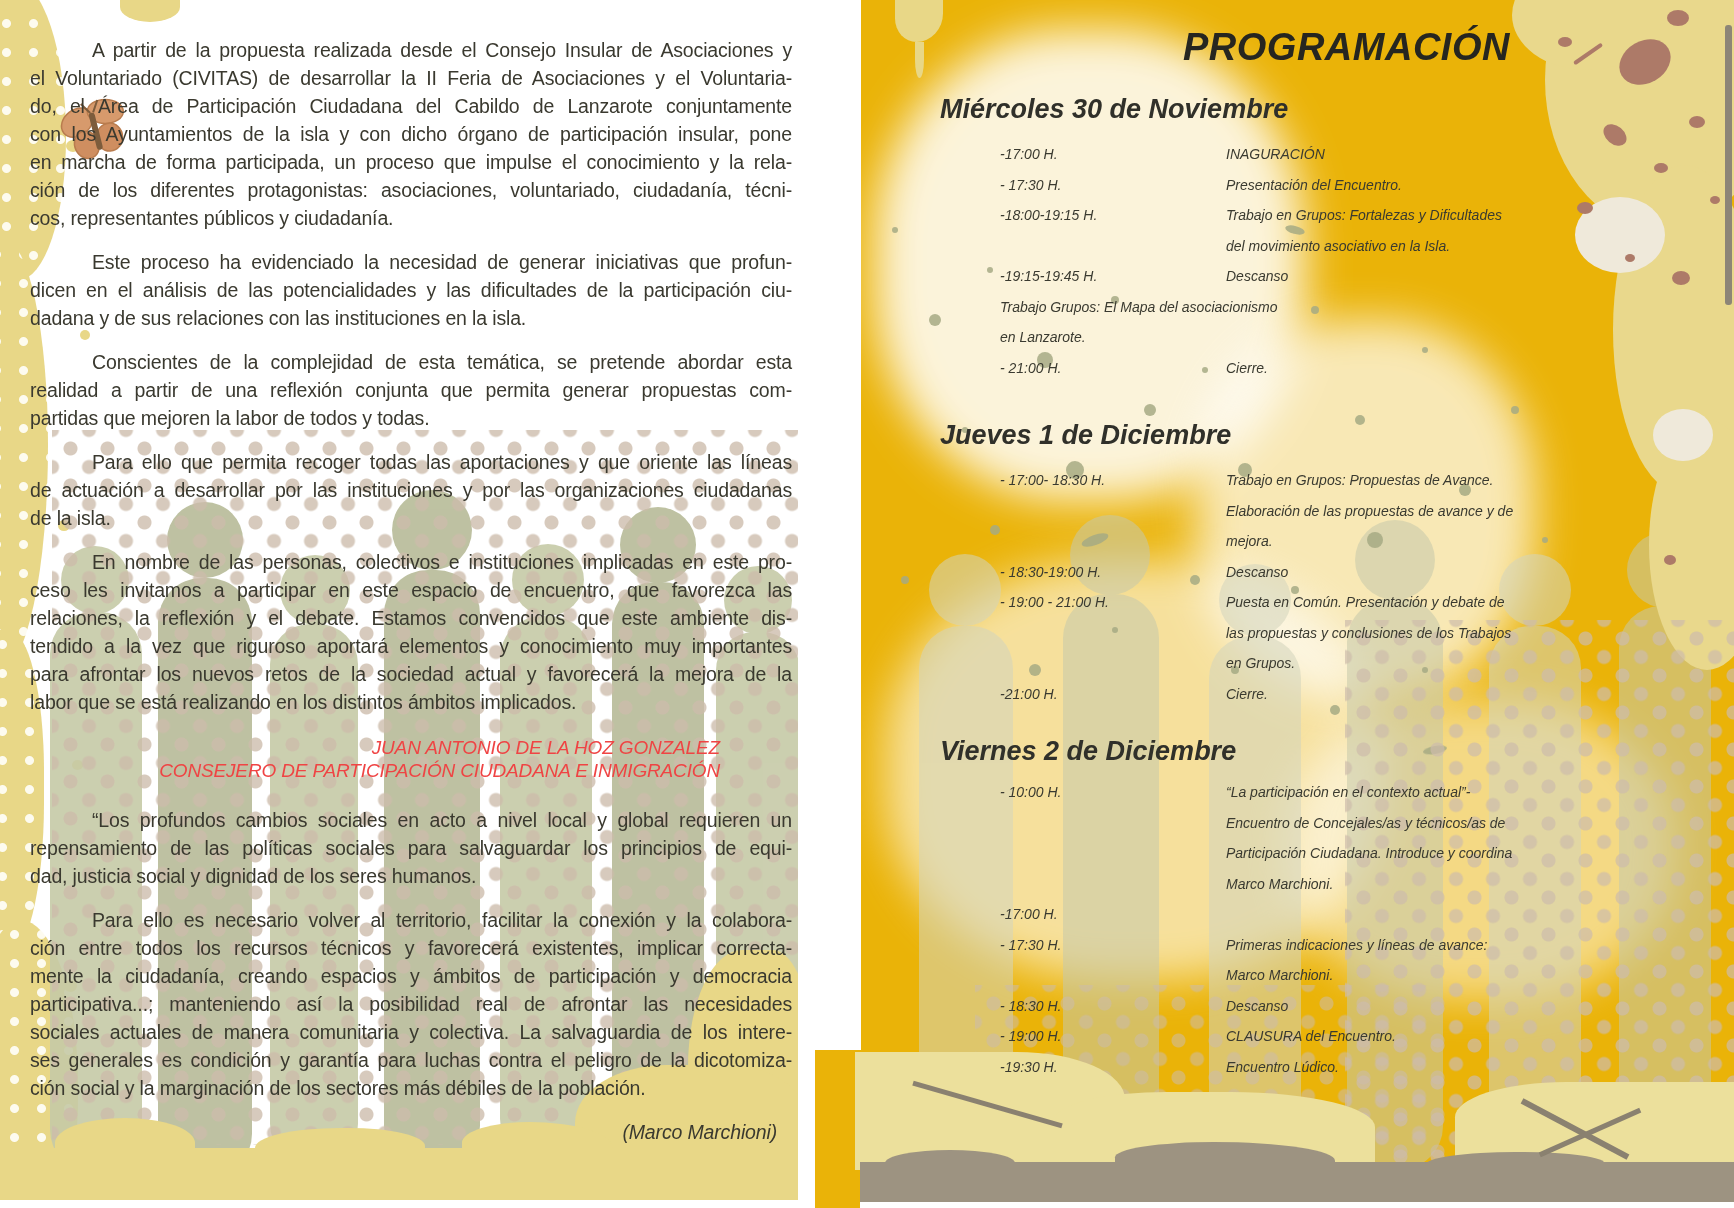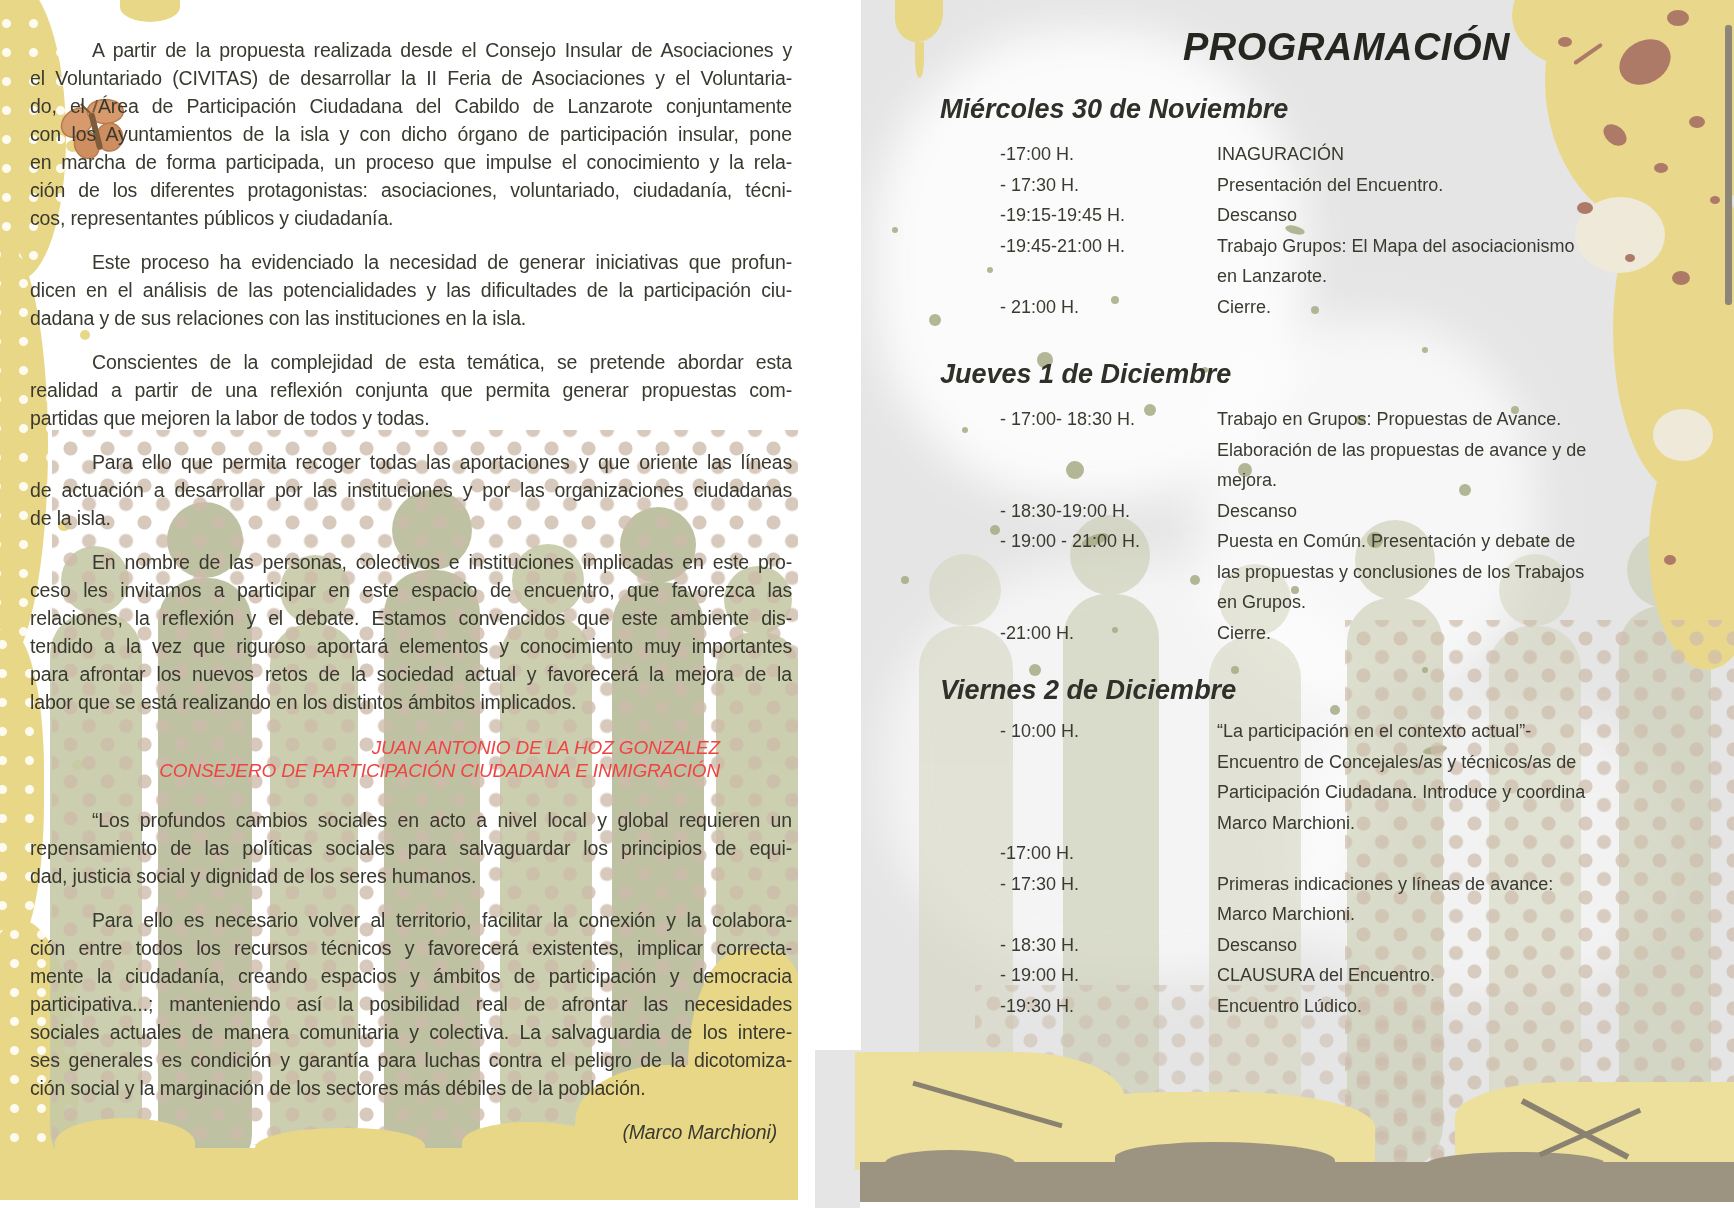--- a/index.html
+++ b/index.html
@@ -26,37 +26,37 @@
   .para{margin-bottom:16px;}
   .pline{text-align:justify;}
   .jl{text-align-last:justify;}
   .ind{padding-left:62px;}
   .sig{
     margin:20px 0 24px 0;text-align:right;padding-right:72px;
     font-style:italic;font-size:19px;line-height:23px;color:#ef4444;
   }
   .attr{text-align:right;padding-right:15px;font-style:italic;margin-top:6px;}
   
-  #right-page{left:815px;width:919px;background:#e5e5e5;}
+  #right-page{left:815px;width:919px;background:#eab308;}
   .whiteblob{position:absolute;background:#ffffff;border-radius:45%;filter:blur(22px);}
   #rp-content{position:absolute;left:0;top:0;width:919px;z-index:10;}
   #rp-title{
     margin:26px 0 0 368px;font-size:38px;font-weight:bold;font-style:italic;
     letter-spacing:.5px;color:#262620;
   }
   .day-title{
     margin:0 11px 0 125px;font-size:27px;font-weight:bold;font-style:italic;color:#30302a;
     line-height:36px;
   }
   .day{margin-top:22px;}
   .day.d2{margin-top:34px;}
   .day.d3{margin-top:24px;}
   .rows{margin-top:12px;}
   .day.d3 .rows{margin-top:8px;}
-  .row{display:flex;padding-left:185px;font-size:18px;line-height:30.5px;color:#3a3a30;}
+  .row{display:flex;padding-left:185px;font-style:italic;font-size:14px;line-height:30.5px;color:#3a3a30;gap:9px;}
   .time{width:217px;flex:none;white-space:nowrap;}
   .desc{width:515px;}
 </style>
 </head>
 <body>
 
 <div id="left-page" class="page">
 
   <div class="blob yellow ydots" style="left:-34px;top:-20px;width:100px;height:300px;border-radius:40% 55% 50% 45%;"></div>
   <div class="blob yellow ydots" style="left:-44px;top:240px;width:92px;height:430px;border-radius:45% 50% 55% 45%;"></div>
@@ -284,25 +284,28 @@
       <div class="rows">
         <div class="row">
             <div class="time">-17:00 H.</div>
             <div class="desc">INAGURACIÓN</div>
           </div>
         <div class="row">
             <div class="time">- 17:30 H.</div>
             <div class="desc">Presentación del Encuentro.</div>
           </div>
         <div class="row">
+            <div class="time">-18:00-19:15 H.</div>
+            <div class="desc">Trabajo en Grupos: Fortalezas y Dificultades<br>del movimiento asociativo en la Isla.</div>
+          </div>
+        <div class="row">
             <div class="time">-19:15-19:45 H.</div>
             <div class="desc">Descanso</div>
           </div>
         <div class="row">
-            <div class="time">-19:45-21:00 H.</div>
             <div class="desc">Trabajo Grupos: El Mapa del asociacionismo<br>en Lanzarote.</div>
           </div>
         <div class="row">
             <div class="time">- 21:00 H.</div>
             <div class="desc">Cierre.</div>
           </div>
       </div>
     </div>
 
     <div class="day d2">

